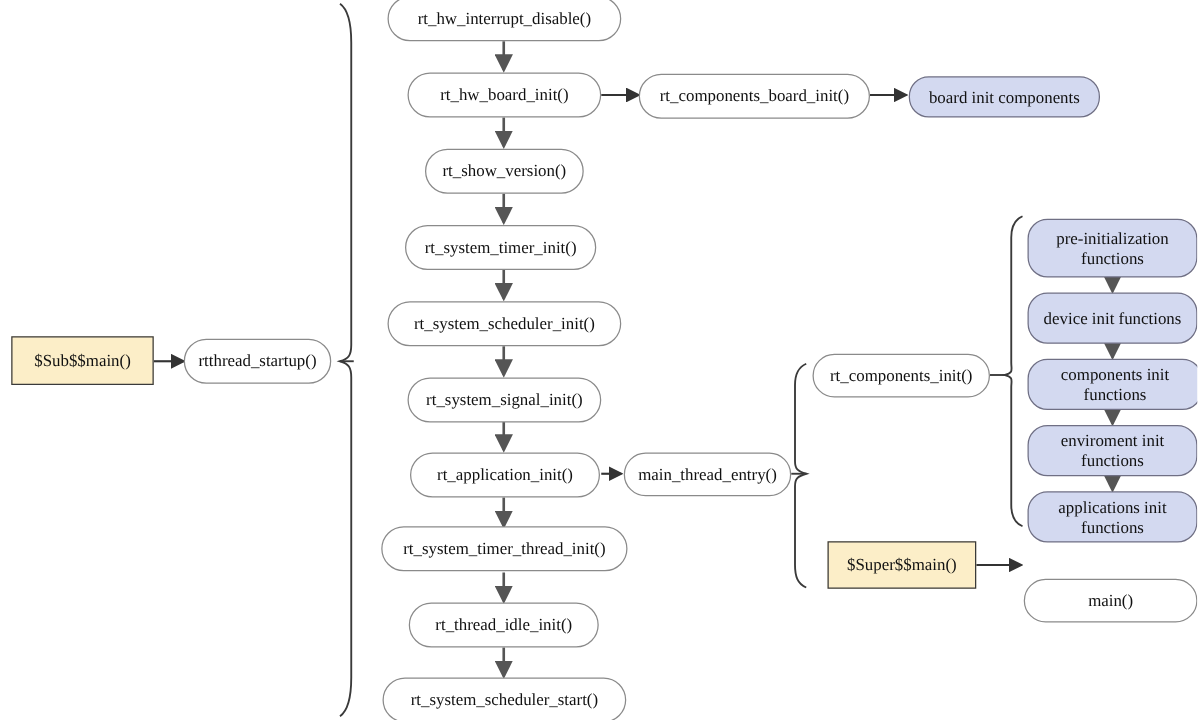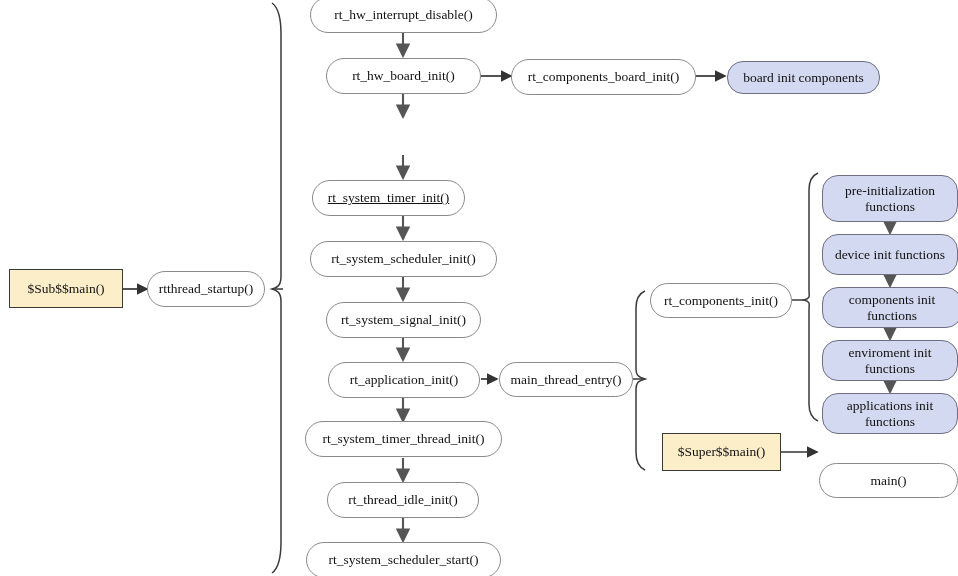--- a/index.html
+++ b/index.html
@@ -129,22 +129,23 @@
   </svg>
 
   <div class="node rect" style="left:9px; top:269px; width:114px; height:39px;">$Sub$$main()</div>
 
   <div class="node rounded" style="left:147px; top:271px; width:118px; height:36px;">rtthread_startup()</div>
 
   <div class="node rounded" style="left:310px; top:-3px; width:187px; height:36px;">rt_hw_interrupt_disable()</div>
 
   <div class="node rounded" style="left:326px; top:58px; width:155px; height:36px;">rt_hw_board_init()</div>
 
+  <div class="node rounded" style="left:340px; top:119px; width:127px; height:36px;">rt_show_version()</div>
 
-  <div class="node rounded" style="left:312px; top:180px; width:153px; height:36px;text-decoration:underline;">rt_system_timer_init()</div>
+  <div class="node rounded" style="left:324px; top:180px; width:153px; height:36px;">rt_system_timer_init()</div>
 
   <div class="node rounded" style="left:310px; top:241px; width:187px; height:36px;">rt_system_scheduler_init()</div>
 
   <div class="node rounded" style="left:326px; top:302px; width:155px; height:36px;">rt_system_signal_init()</div>
 
   <div class="node rounded" style="left:305px; top:421px; width:197px; height:36px;">rt_system_timer_thread_init()</div>
 
   <div class="node rounded" style="left:328px; top:362px; width:152px; height:36px;">rt_application_init()</div>
 
   <div class="node rounded" style="left:327px; top:482px; width:152px; height:36px;">rt_thread_idle_init()</div>

